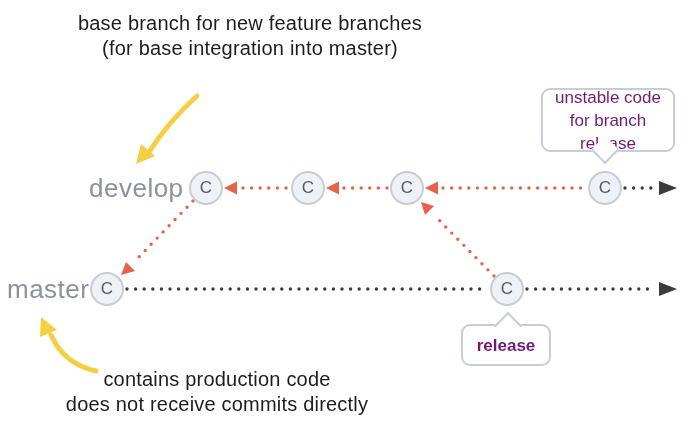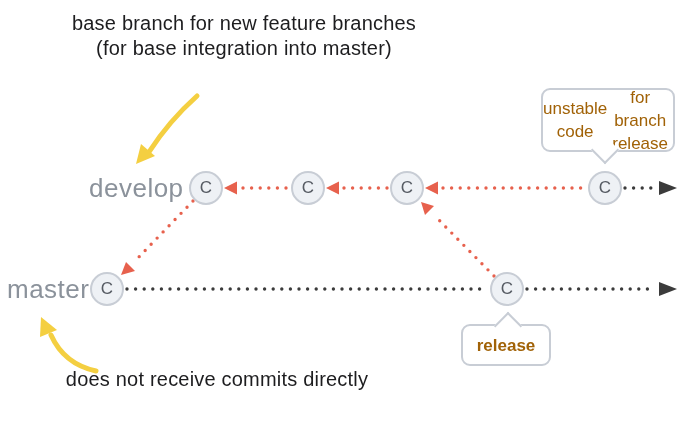--- a/index.html
+++ b/index.html
@@ -14,22 +14,22 @@
   .branch-label{
     position:absolute;color:#8b929b;font-size:26px;font-weight:300;letter-spacing:0.5px;
   }
   .commit{
     position:absolute;width:30px;height:30px;border:2px solid #c8cdd5;border-radius:50%;
     background:#eef1f5;display:flex;align-items:center;justify-content:center;
     color:#565b63;font-size:17px;font-weight:400;z-index:2;
   }
   .callout{
     position:absolute;background:#ffffff;border:2px solid #c8cdd5;border-radius:9px;
-    color:#a16207;font-size:17px;line-height:23px;text-align:center;
-    display:flex;flex-direction:row;align-items:center;justify-content:center;
+    color:#701a75;font-size:17px;line-height:23px;text-align:center;
+    display:flex;flex-direction:column;align-items:center;justify-content:center;
     z-index:3;
   }
   .callout .tail{
     position:absolute;width:18px;height:18px;background:#ffffff;transform:rotate(45deg);
   }
   .callout .tail.down{bottom:-10px;border-right:2px solid #c8cdd5;border-bottom:2px solid #c8cdd5;}
   .callout .tail.up{top:-10px;border-left:2px solid #c8cdd5;border-top:2px solid #c8cdd5;}
   #overlay{position:absolute;left:0;top:0;z-index:1;}
   .dots-red{stroke:#e7614d;stroke-width:3.4;stroke-linecap:round;stroke-dasharray:0 8.6;fill:none;}
   .dots-dark{stroke:#3b3b3b;stroke-width:3.4;stroke-linecap:round;stroke-dasharray:0 8.6;fill:none;}
@@ -64,26 +64,27 @@
 
     <line class="dots-red" x1="494" y1="276" x2="434" y2="215"></line>
     <polygon class="head-red" points="421,202 434,206 425,215"></polygon>
 
     <path class="marker-yellow" d="M 197 96 Q 169 121 149 152"></path>
     <polygon class="marker-yellow-head" points="136,164 155,156 141,144"></polygon>
     <path class="marker-yellow" d="M 96 371 Q 64 364 51 335"></path>
     <polygon class="marker-yellow-head" points="41,317 57,330 40,337"></polygon>
   </svg>
 
-  <div class="annotation" style="left:24px;top:11px;width:440px;">
+  <div class="annotation" style="left:30px;top:11px;width:440px;">
     <div>base branch for new feature branches</div>
     <div>(for base integration into master)</div>
   </div>
 
   <div class="annotation" style="left:18px;top:367px;width:398px;">
+    <div>contains production code</div>
     <div>does not receive commits directly</div>
   </div>
 
   <div class="branch-label" style="left:7px;top:274px;">master</div>
   <div class="branch-label" style="left:89px;top:173px;">develop</div>
 
   <div class="commit" style="left:189px;top:171px;">
       <span>C</span>
     </div>
   <div class="commit" style="left:291px;top:171px;">

